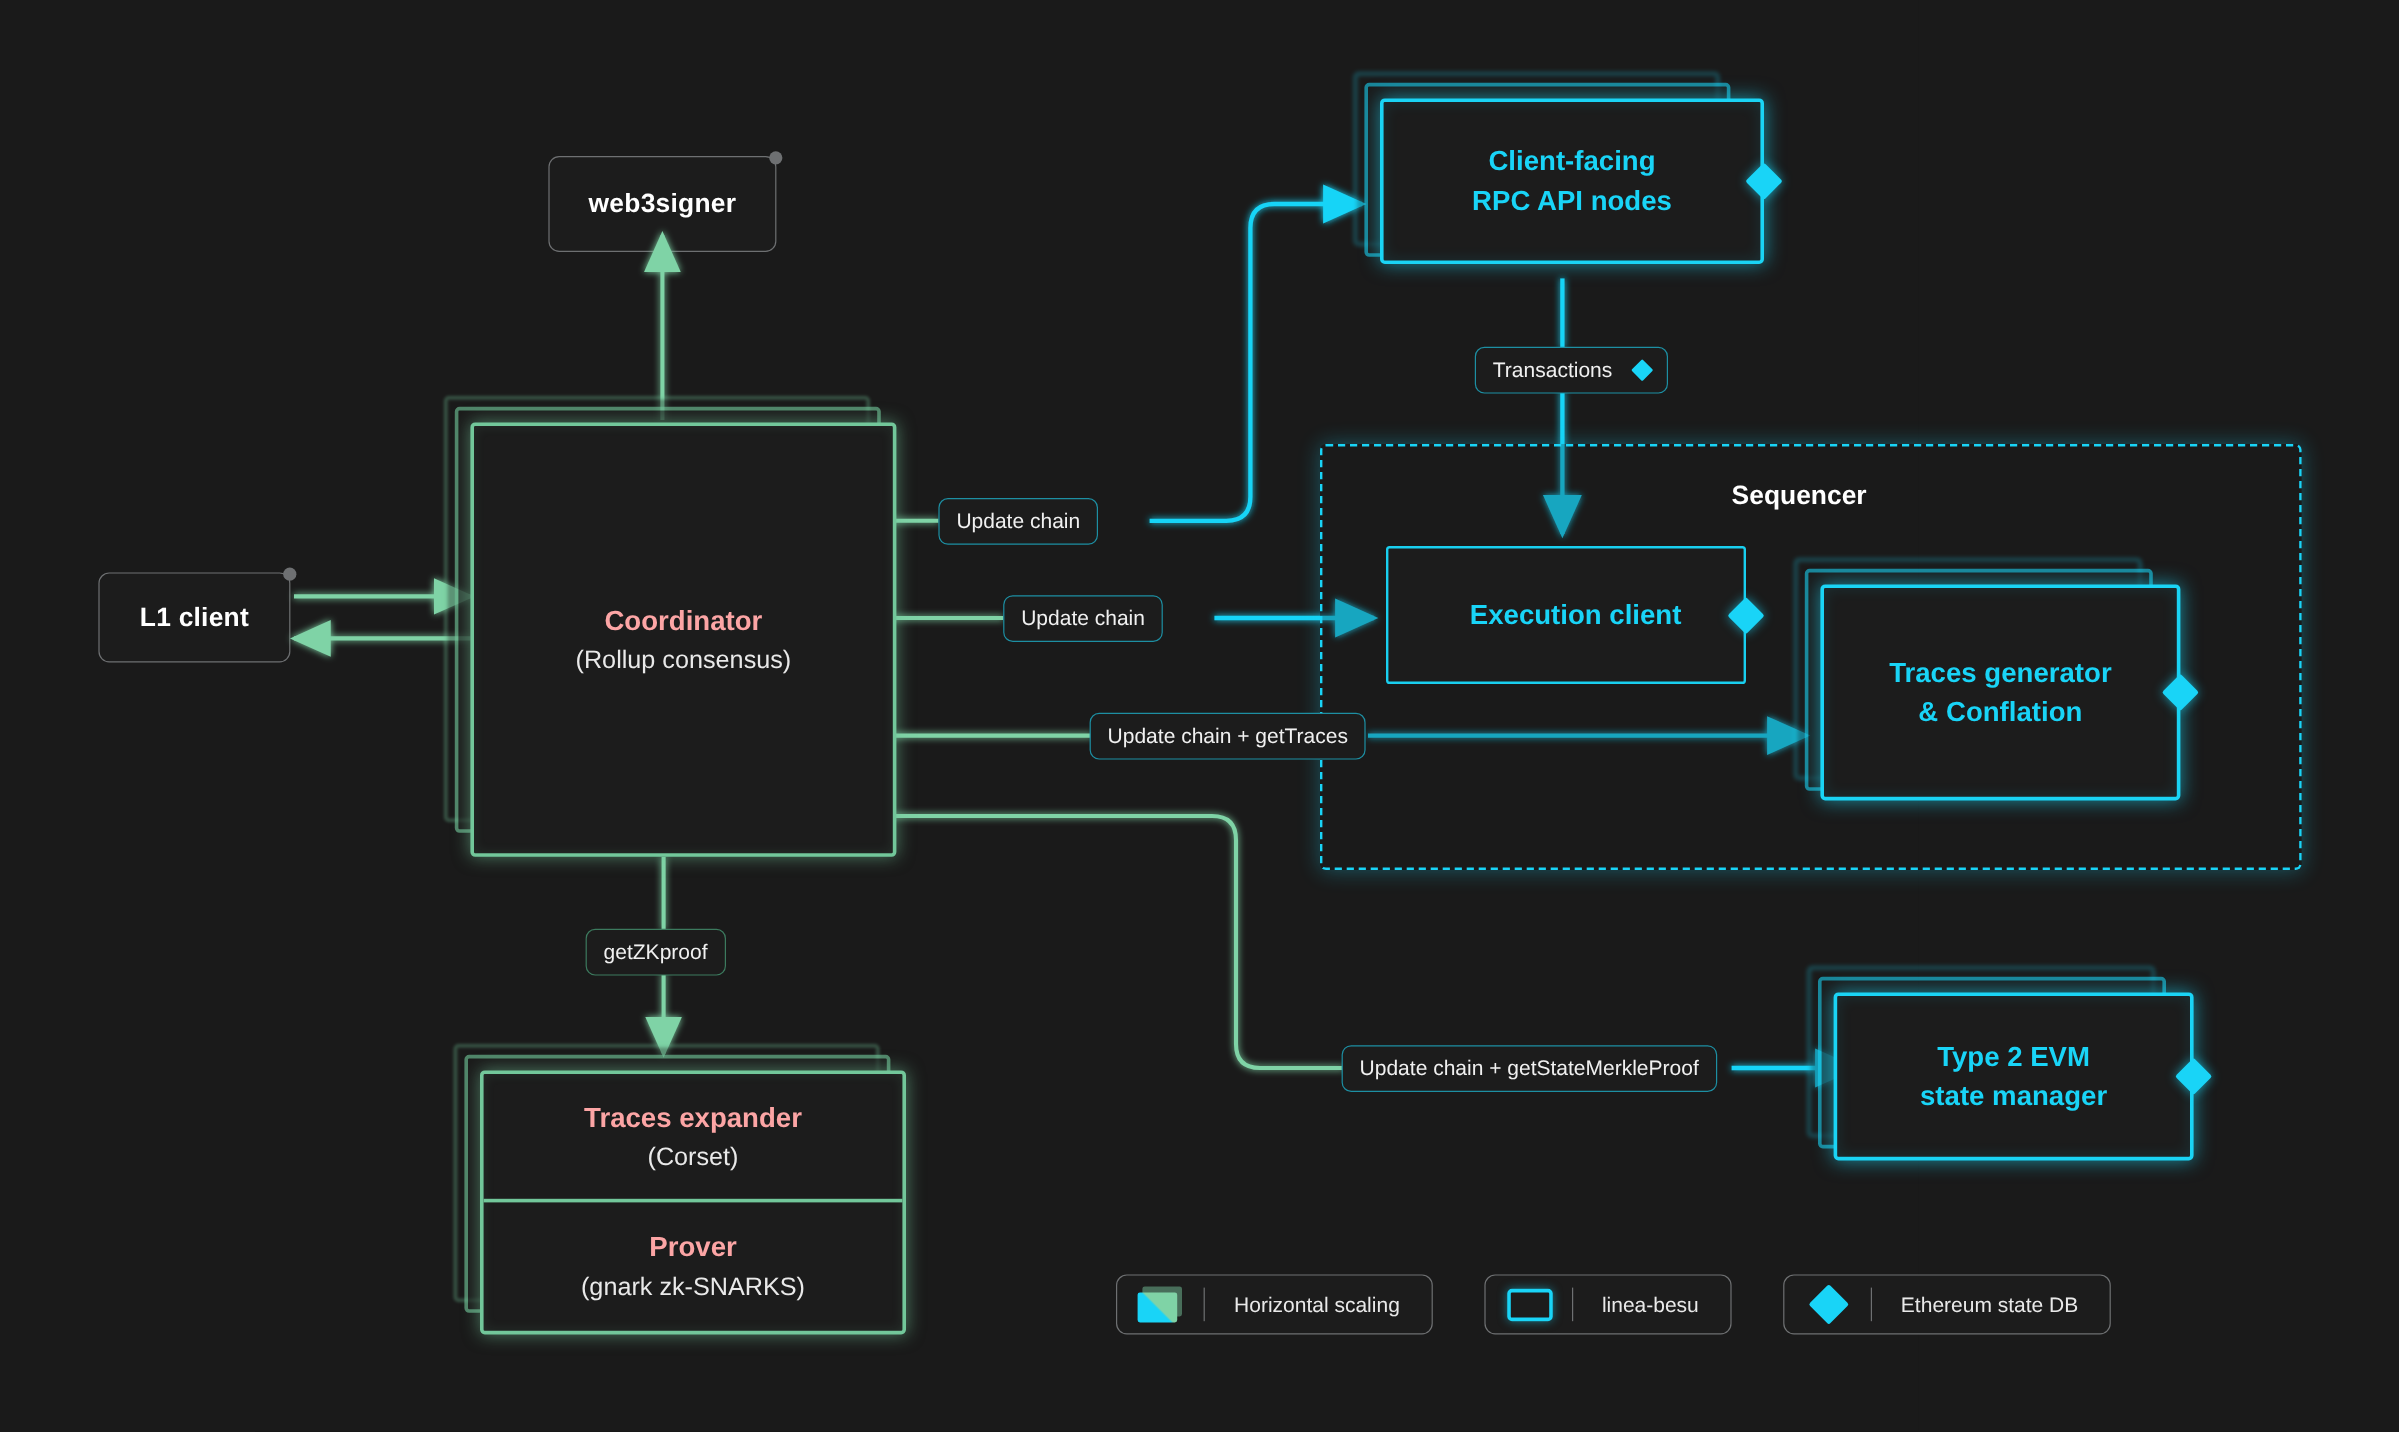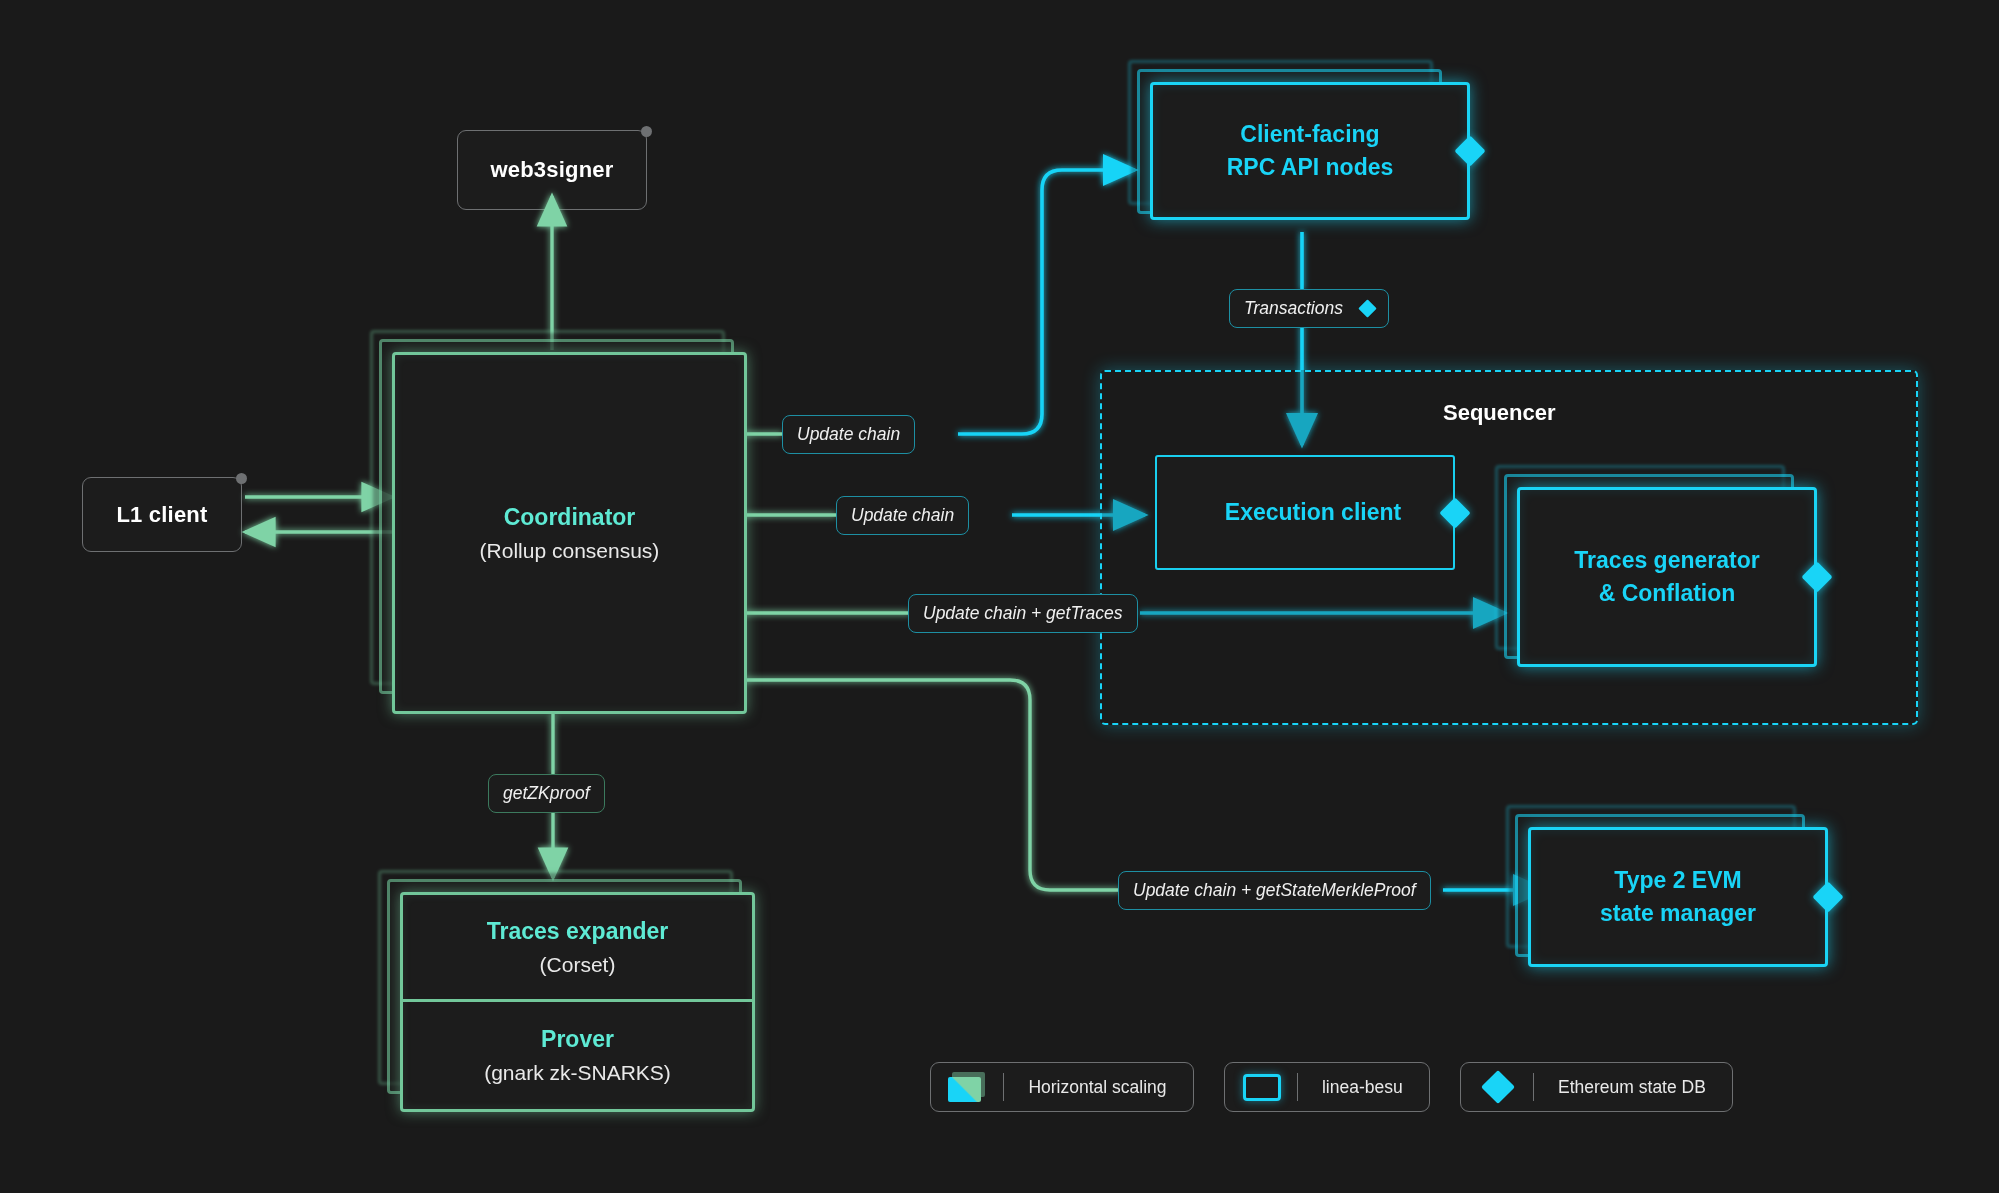--- a/index.html
+++ b/index.html
@@ -29,21 +29,21 @@
 
   
   .green-stack { position: absolute; }
   .green-stack .layer {
     position: absolute; background: #1c1c1c;
     border: 3px solid #72c79a; border-radius: 4px;
   }
   .green-stack .l3 { opacity: .34; filter: blur(1.5px); }
   .green-stack .l2 { opacity: .62; }
   .green-stack .l1 { box-shadow: 0 0 14px rgba(114,199,154,.55), inset 0 0 10px rgba(114,199,154,.12); }
-  .green-title { color: #5eead4; font-weight: bold; font-size: 23px; }
+  .green-title { color: #fca5a5; font-weight: bold; font-size: 23px; }
   .green-sub   { color: #e9e9e9; font-size: 21px; margin-top: 8px; }
 
   
   .cyan-stack { position: absolute; }
   .cyan-stack .layer {
     position: absolute; background: #1c1c1c;
     border: 3.4px solid #1ad4f5; border-radius: 4px;
   }
   .cyan-stack .l3 { opacity: .30; filter: blur(1.6px); }
   .cyan-stack .l2 { opacity: .58; }
@@ -76,29 +76,28 @@
   }
 
   
   .edge-label {
     position: absolute; background: #1c1c1c;
     border: 1.5px solid #1d8fa3; border-radius: 8px;
     color: #f0f0f0; font-size: 17.5px;
     display: flex; align-items: center; gap: 18px;
     padding: 8px 14px; white-space: nowrap;
     z-index: 7;
-    font-style: italic;
   }
   .edge-label .diamond-sm {
     width: 13px; height: 13px; background: #19d4f7;
     transform: rotate(45deg); border-radius: 1px; flex: none;
   }
 
   
-  #legend { position: absolute; display: flex; gap: 30px; }
+  #legend { position: absolute; display: flex; gap: 43px; }
   .legend-item {
     display: flex; align-items: center;
     border: 1.4px solid #6e7072; border-radius: 9px;
     background: #1c1c1c; height: 50px; padding: 0 4px;
   }
   .legend-swatch { width: 66px; display: flex; align-items: center; justify-content: center; }
   .legend-div { width: 1.4px; height: 28px; background: #6e7072; margin: 0 2px; }
   .legend-text { color: #e9e9e9; font-size: 17.5px; padding: 0 22px; white-space: nowrap; }
 
   

